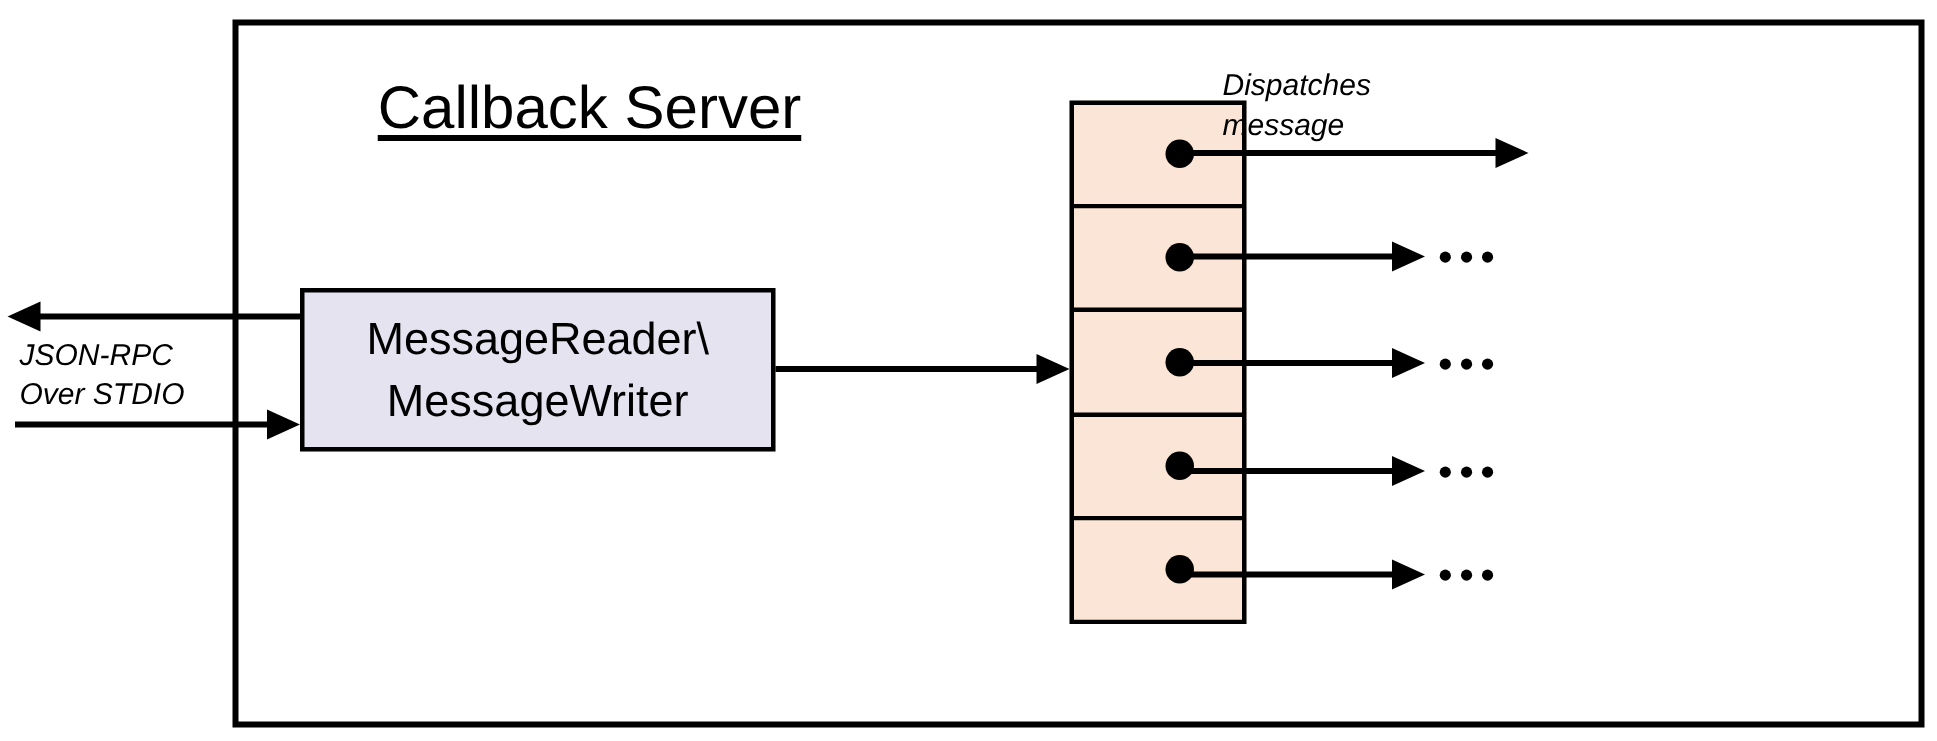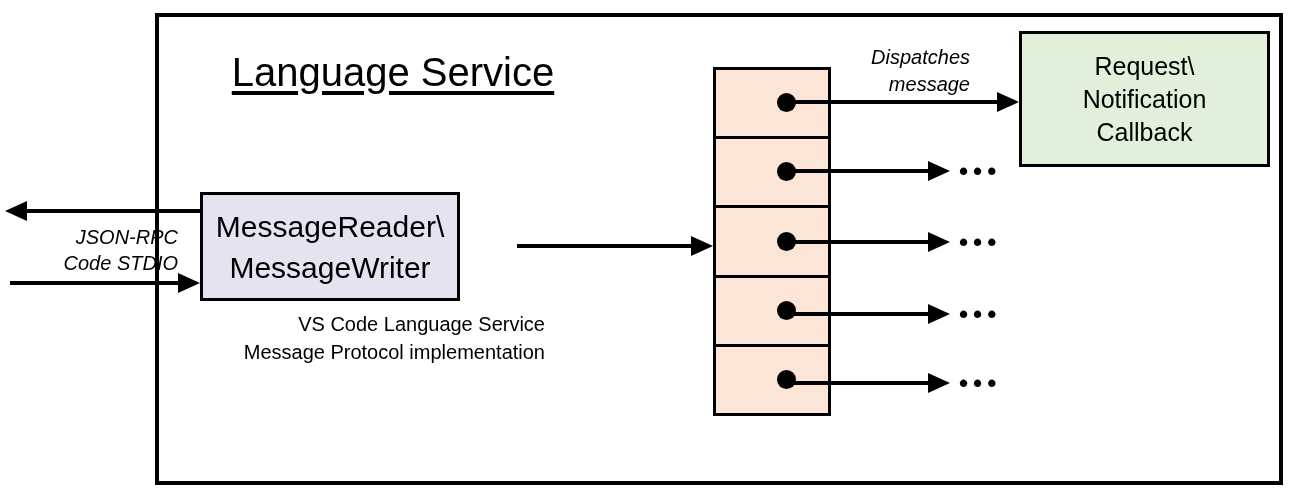--- a/index.html
+++ b/index.html
@@ -15,25 +15,25 @@
   .title {
     position:absolute; left:225px; top:50px; width:336px;
     font-size:40px; text-align:center; text-decoration:underline;
     text-underline-offset:5px; white-space:pre-line;
   }
   .box {
     position:absolute; border:3px solid #000; box-sizing:border-box;
     display:flex; align-items:center; justify-content:center;
     text-align:center; white-space:pre-line;
   }
-  .msg-box { left:200px; top:192px; width:260px; height:109px;
+  .msg-box { left:200px; top:192px; width:317px; height:109px;
     background:#e5e3f0; font-size:30px; line-height:41px; }
   .callback-box { left:1019px; top:31px; width:251px; height:136px;
     background:#e2efda; font-size:25px; line-height:33px; }
-  .caption { position:absolute; text-align:right; white-space:pre-line; font-size:20px; }
+  .caption { position:absolute; text-align:left; white-space:pre-line; font-size:20px; }
   .msg-caption { left:175px; top:310px; width:370px; line-height:28px; }
   .map-caption { left:645px; top:427px; width:260px; line-height:25px; }
   .note { left:1020px; top:191px; width:264px; line-height:28px; }
   .lbl-italic { font-style:italic; }
   .stdio-label { left:13px; top:224px; width:165px; line-height:26px; }
   .lookup-label { left:518px; top:159px; width:192px; line-height:26px; }
   .dispatch-label { left:815px; top:44px; width:155px; line-height:27px; }
   .dispatch-map {
     position:absolute; left:713px; top:67px; width:118px; height:349px;
     border:3px solid #000; box-sizing:border-box;
@@ -58,39 +58,37 @@
     letter-spacing:5px; line-height:28px; text-align:left; color:#000;
   }
 </style>
 </head>
 <body>
 
 <div class="canvas">
 
   <div class="outer-box"></div>
 
-  <div class="title">Language Service</div>
+  <div class="title">Callback Server</div>
 
   <div class="arrow left" style="left:5px; top:211px; width:195px;">
     <span class="head"></span>
     <span class="line"></span>
   </div>
   <div class="arrow right" style="left:10px; top:283px; width:190px;">
     <span class="line"></span>
     <span class="head"></span>
   </div>
   <div class="caption lbl-italic stdio-label">JSON-RPC
-Code STDIO</div>
+Over STDIO</div>
 
   <div class="box msg-box">
     <div>MessageReader\
 MessageWriter</div>
   </div>
-  <div class="caption msg-caption">VS Code Language Service
-Message Protocol implementation</div>
 
   <div class="arrow right" style="left:517px; top:246px; width:196px;">
     <span class="line"></span>
     <span class="head"></span>
   </div>
 
   <div class="dispatch-map">
     <div class="dm-cell">
       <span class="dot"></span>
       </div>
@@ -130,20 +128,15 @@
   </div>
 
   <div class="ellipsis" style="left:959px; top:157px;">•••</div>
   <div class="ellipsis" style="left:959px; top:228px;">•••</div>
   <div class="ellipsis" style="left:959px; top:300px;">•••</div>
   <div class="ellipsis" style="left:959px; top:369px;">•••</div>
 
   <div class="caption lbl-italic dispatch-label">Dispatches
 message</div>
 
-  <div class="box callback-box">
-    <div>Request\
-Notification
-Callback</div>
-  </div>
 
 
 </div>
 
 </body></html>

